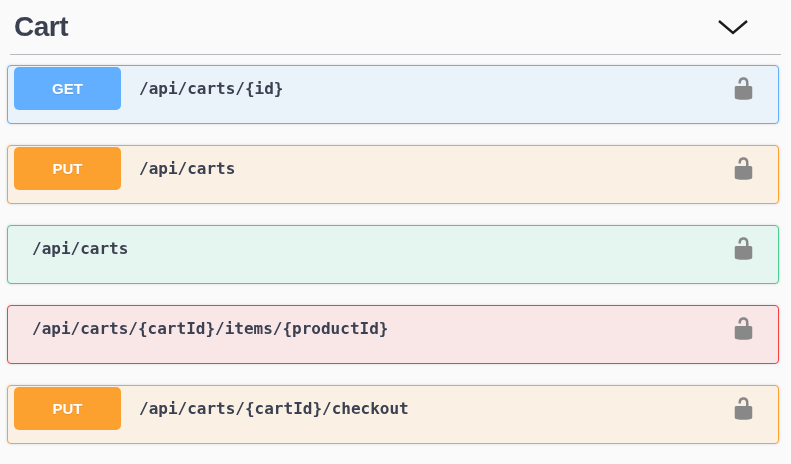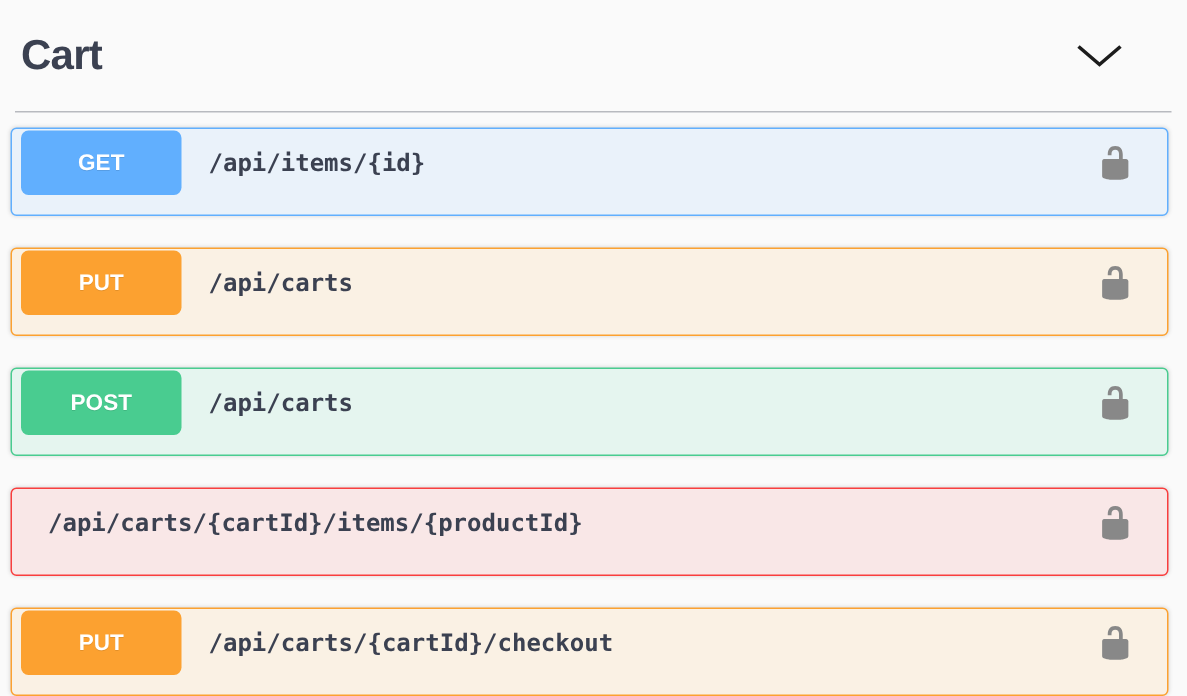--- a/index.html
+++ b/index.html
@@ -7,21 +7,21 @@
     width: 791px; height: 464px;
     background: #fafafa;
     overflow: hidden;
     font-family: "Liberation Sans", sans-serif;
   }
   .tag-header {
     display: flex;
     align-items: center;
     justify-content: space-between;
     margin: 0 10px;
-    height: 75px;
+    height: 55px;
     border-bottom: 1px solid rgba(59,65,81,.35);
     cursor: pointer;
   }
   .tag-title {
     font-size: 28px;
     font-weight: 700;
     letter-spacing: -0.5px;
     color: #3b4151;
     padding-left: 4px;
   }
@@ -94,21 +94,21 @@
             <path d="M2 2 L16 14 L30 2" stroke-width="2.4"></path>
           </svg>
       </span>
     </button>
   </div>
 
   <div class="endpoints">
 
     <div class="op" style="--accent: #61affe; --bg: #eaf2fa;">
       <span class="method">GET</span>
-      <span class="path">/api/items/{id}</span>
+      <span class="path">/api/carts/{id}</span>
       <button class="lock-btn">
         <span style="display:flex;">
           <svg width="25" height="25" viewBox="0 0 20 20">
               <path d="M15.8 8H14V5.6C14 2.703 12.665 1 10 1 7.334 1 6 2.703 6 5.6V6h2v-.801C8 3.754 8.797 3 10 3c1.203 0 2 .754 2 2.199V8H4c-.553 0-1 .646-1 1.199V17c0 .549.428 1.139.951 1.307l1.197.387C5.672 18.861 6.55 19 7.1 19h5.8c.549 0 1.428-.139 1.951-.307l1.196-.387c.524-.167.953-.757.953-1.306V9.199C17 8.646 16.352 8 15.8 8z"></path>
             </svg>
         </span>
       </button>
     </div>
 
     <div class="op" style="--accent: #fca130; --bg: #faf1e4;">
@@ -117,21 +117,20 @@
       <button class="lock-btn">
         <span style="display:flex;">
           <svg width="25" height="25" viewBox="0 0 20 20">
               <path d="M15.8 8H14V5.6C14 2.703 12.665 1 10 1 7.334 1 6 2.703 6 5.6V6h2v-.801C8 3.754 8.797 3 10 3c1.203 0 2 .754 2 2.199V8H4c-.553 0-1 .646-1 1.199V17c0 .549.428 1.139.951 1.307l1.197.387C5.672 18.861 6.55 19 7.1 19h5.8c.549 0 1.428-.139 1.951-.307l1.196-.387c.524-.167.953-.757.953-1.306V9.199C17 8.646 16.352 8 15.8 8z"></path>
             </svg>
         </span>
       </button>
     </div>
 
     <div class="op" style="--accent: #49cc90; --bg: #e5f5ef;">
-      <span class="method">POST</span>
       <span class="path">/api/carts</span>
       <button class="lock-btn">
         <span style="display:flex;">
           <svg width="25" height="25" viewBox="0 0 20 20">
               <path d="M15.8 8H14V5.6C14 2.703 12.665 1 10 1 7.334 1 6 2.703 6 5.6V6h2v-.801C8 3.754 8.797 3 10 3c1.203 0 2 .754 2 2.199V8H4c-.553 0-1 .646-1 1.199V17c0 .549.428 1.139.951 1.307l1.197.387C5.672 18.861 6.55 19 7.1 19h5.8c.549 0 1.428-.139 1.951-.307l1.196-.387c.524-.167.953-.757.953-1.306V9.199C17 8.646 16.352 8 15.8 8z"></path>
             </svg>
         </span>
       </button>
     </div>
 

